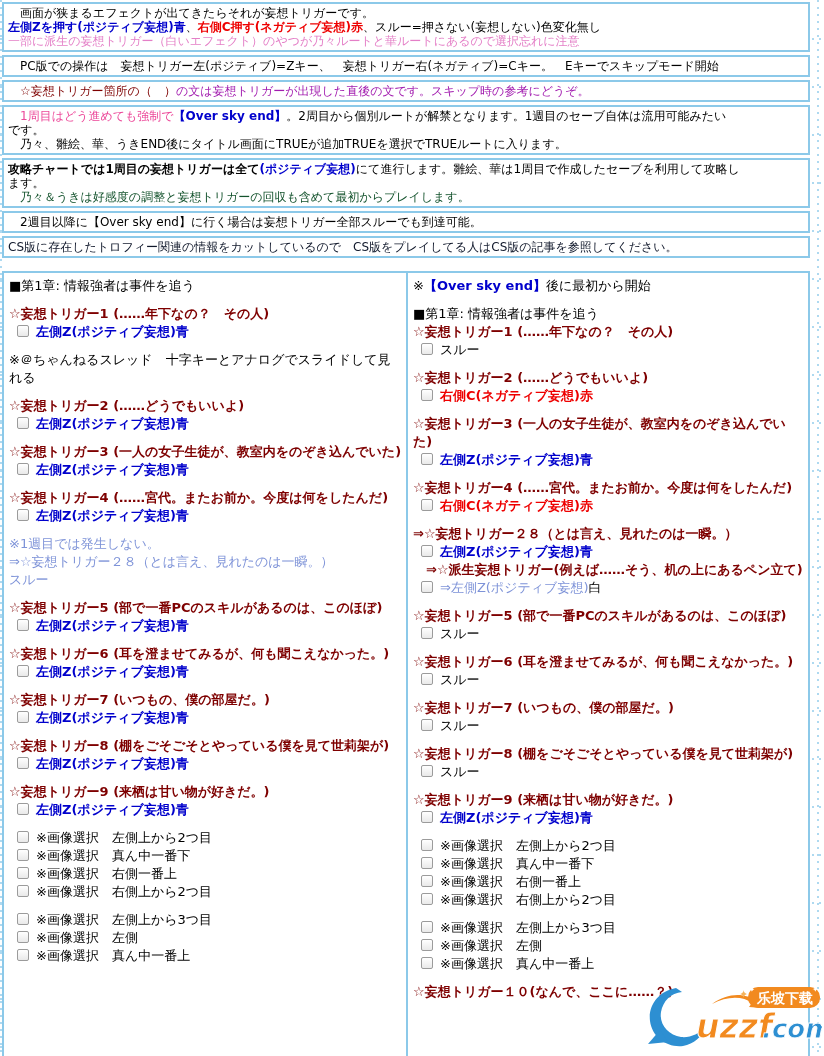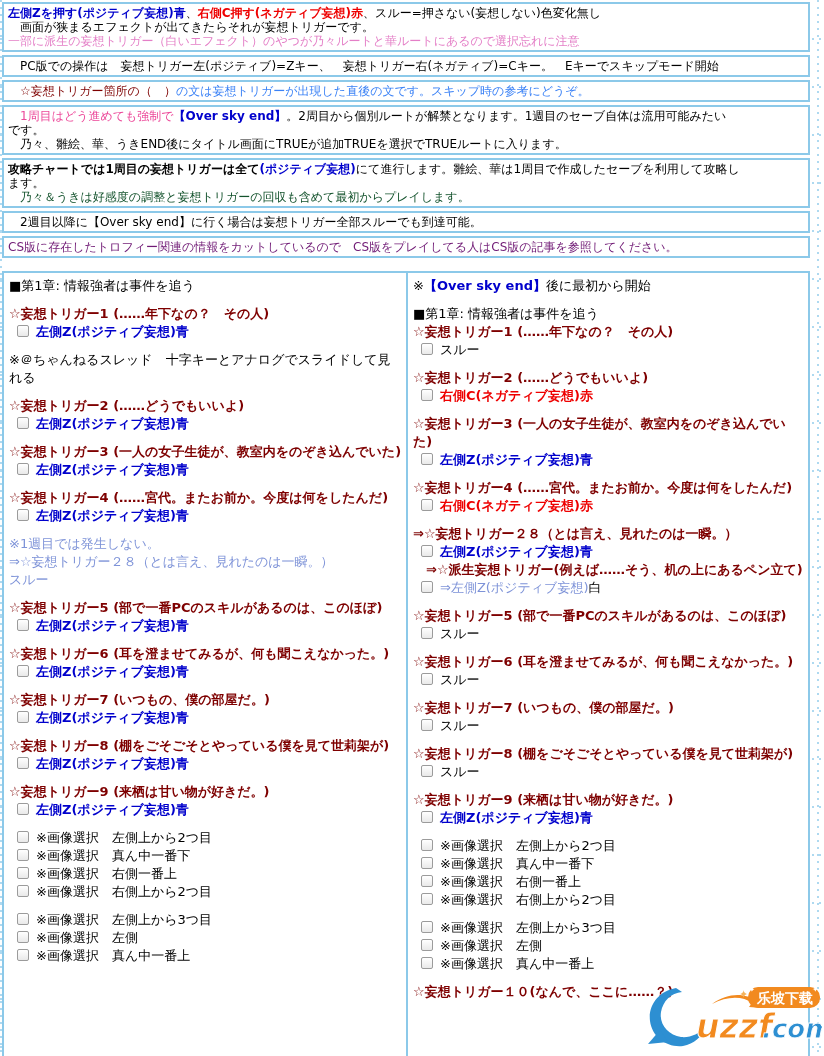--- a/index.html
+++ b/index.html
@@ -40,45 +40,45 @@
 </head>
 <body>
 
 <div class="page">
   <div class="edge-dots left"></div>
   <div class="edge-dots right"></div>
 
   <div class="content">
     <section>
       <div class="note-box">
+          <div class="line"><span style="color: rgb(0, 0, 0); font-weight: normal;">　画面が狭まるエフェクトが出てきたらそれが妄想トリガーです。</span></div>
           <div class="line"><span style="color: rgb(0, 0, 204); font-weight: bold;">左側Zを押す(ポジティブ妄想)青</span><span style="color: rgb(0, 0, 0); font-weight: normal;">、</span><span style="color: rgb(238, 0, 0); font-weight: bold;">右側C押す(ネガティブ妄想)赤</span><span style="color: rgb(0, 0, 0); font-weight: normal;">、スルー=押さない(妄想しない)色変化無し</span></div>
-          <div class="line"><span style="color: rgb(0, 0, 0); font-weight: normal;">　画面が狭まるエフェクトが出てきたらそれが妄想トリガーです。</span></div>
           <div class="line"><span style="color: rgb(228, 127, 199); font-weight: normal;">一部に派生の妄想トリガー（白いエフェクト）のやつが乃々ルートと華ルートにあるので選択忘れに注意</span></div>
         </div>
       <div class="note-box">
           <div class="line"><span style="color: rgb(0, 0, 0); font-weight: normal;">　PC版での操作は　妄想トリガー左(ポジティブ)=Zキー、　妄想トリガー右(ネガティブ)=Cキー。　Eキーでスキップモード開始</span></div>
         </div>
       <div class="note-box">
-          <div class="line"><span style="color: rgb(126, 0, 0); font-weight: normal;">　☆妄想トリガー箇所の（　）</span><span style="color: #3b82f6; font-weight: normal;">の文は妄想トリガーが出現した直後の文です。スキップ時の参考にどうぞ。</span></div>
+          <div class="line"><span style="color: rgb(126, 0, 0); font-weight: normal;">　☆妄想トリガー箇所の（　）</span><span style="color: #a21caf; font-weight: normal;">の文は妄想トリガーが出現した直後の文です。スキップ時の参考にどうぞ。</span></div>
         </div>
       <div class="note-box">
           <div class="line"><span style="color: #ec4899; font-weight: normal; margin-top: 20px;">　1周目はどう進めても強制で</span><span style="color: rgb(0, 0, 204); font-weight: bold;">【Over sky end】</span><span style="color: rgb(0, 0, 0); font-weight: normal;">。2周目から個別ルートが解禁となります。1週目のセーブ自体は流用可能みたい</span></div>
           <div class="line"><span style="color: rgb(0, 0, 0); font-weight: normal;">です。</span></div>
           <div class="line"><span style="color: rgb(0, 0, 0); font-weight: normal;">　乃々、雛絵、華、うきEND後にタイトル画面にTRUEが追加TRUEを選択でTRUEルートに入ります。</span></div>
         </div>
       <div class="note-box">
           <div class="line"><span style="color: rgb(0, 0, 0); font-weight: bold;">攻略チャートでは1周目の妄想トリガーは全て</span><span style="color: rgb(0, 0, 204); font-weight: bold;">(ポジティブ妄想)</span><span style="color: rgb(0, 0, 0); font-weight: normal;">にて進行します。雛絵、華は1周目で作成したセーブを利用して攻略し</span></div>
           <div class="line"><span style="color: rgb(0, 0, 0); font-weight: normal;">ます。</span></div>
           <div class="line"><span style="color: #14532d; font-weight: normal;">　乃々＆うきは好感度の調整と妄想トリガーの回収も含めて最初からプレイします。</span></div>
         </div>
       <div class="note-box">
           <div class="line"><span style="color: rgb(0, 0, 0); font-weight: normal;">　2週目以降に【Over sky end】に行く場合は妄想トリガー全部スルーでも到達可能。</span></div>
         </div>
       <div class="note-box">
-          <div class="line"><span style="color: #701a75; font-weight: normal;">CS版に存在したトロフィー関連の情報をカットしているので　CS版をプレイしてる人はCS版の記事を参照してください。</span></div>
+          <div class="line"><span style="color: #0f172a; font-weight: normal;">CS版に存在したトロフィー関連の情報をカットしているので　CS版をプレイしてる人はCS版の記事を参照してください。</span></div>
         </div>
     </section>
 
     <section class="gtable">
       <div class="gbody">
         <div class="gcol">
             <div class="line"><span style="color: rgb(0, 0, 0); font-weight: normal;">■第1章: 情報強者は事件を追う</span></div>
             <div class="line blank"></div>
             <div class="line"><span style="color: rgb(126, 0, 0); font-weight: bold;">☆妄想トリガー1 (……年下なの？　その人)</span></div>
             <div class="line check"><span class="cb"></span><span style="color: rgb(0, 0, 204); font-weight: bold;">左側Z(ポジティブ妄想)青</span></div>

